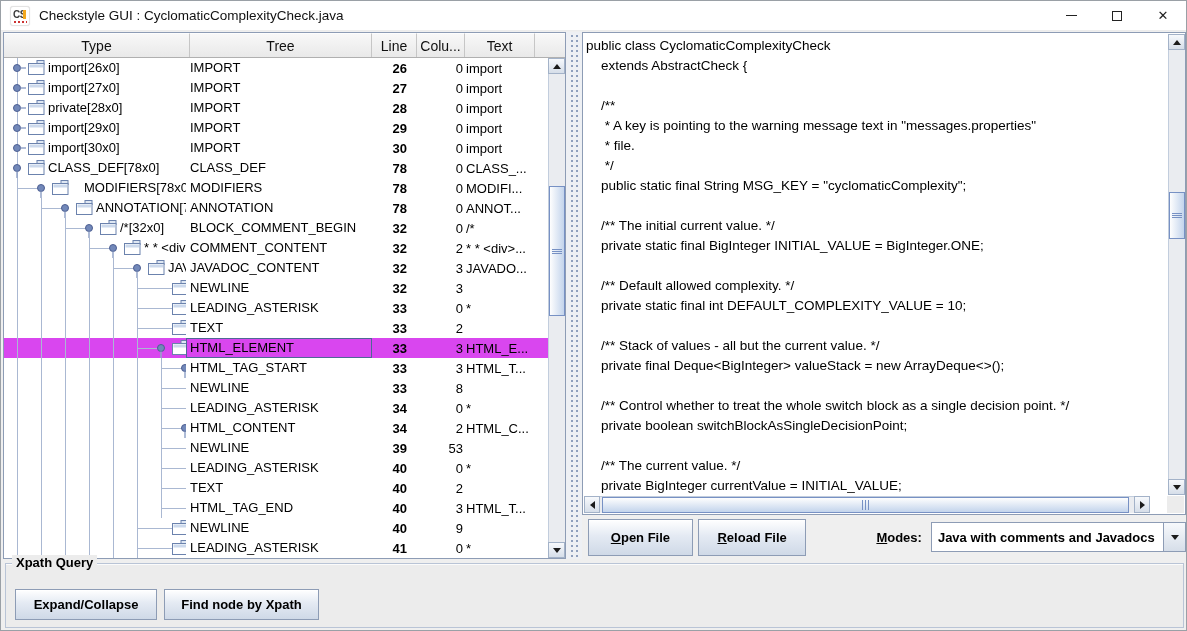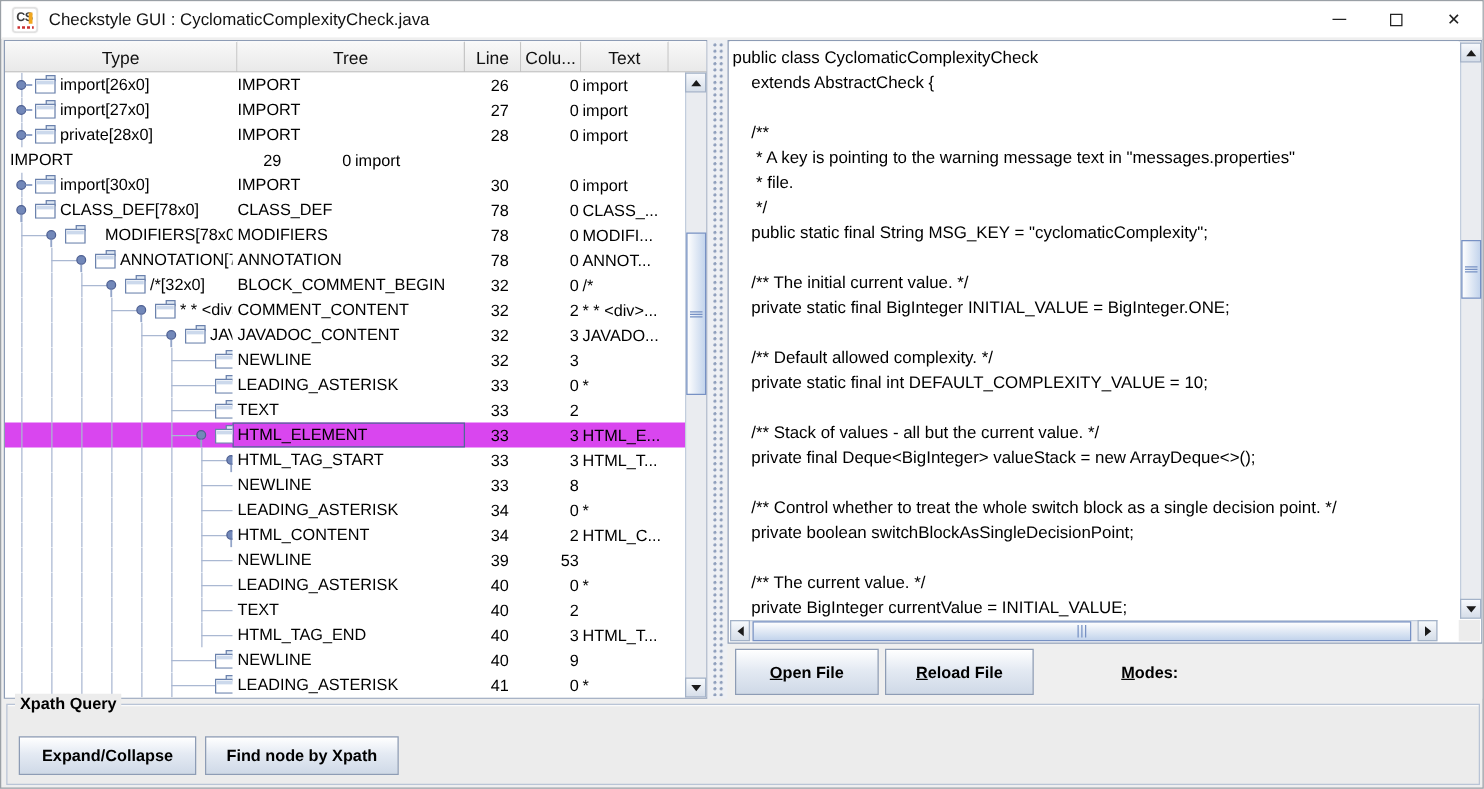--- a/index.html
+++ b/index.html
@@ -34,21 +34,21 @@
   .th { font-size:14px; color:#111; display:flex; align-items:center; justify-content:center;
     border-right:1px solid #c6c6c6; border-top:1px solid #fdfdfd; background:linear-gradient(#f8f8f8,#e9e9e9); }
   .th:last-child { border-right:none; }
   .w-tree{width:182px;} .w-type{width:186px;} .w-line{width:45px;} .w-col{width:48px;} .w-text{width:70px;} .w-fill{flex:1;}
   .tbody { position:absolute; left:0; top:25px; right:17px; bottom:0; overflow:hidden; background:#fff; }
   .trow { display:flex; height:20px; font-size:13px; color:#000; align-items:center; }
   .trow.sel { background:#d946ef; }
   .c-tree { width:182px; height:20px; position:relative; overflow:hidden; flex:none; }
   .c-type { width:186px; padding-left:4px; white-space:nowrap; overflow:hidden; flex:none; height:20px; line-height:20px; }
   .trow.sel .c-type { outline:1px solid #4f6896; outline-offset:-1px; }
-  .c-line { width:45px; text-align:right; padding-right:10px; flex:none; }
+  .c-line { width:45px; text-align:right; padding-right:10px; flex:none;font-weight:bold; }
   .c-col  { width:48px; text-align:right; padding-right:2px; flex:none; }
   .c-text { flex:1; white-space:nowrap; overflow:hidden; padding-left:1px; }
   .vline { position:absolute; top:0; bottom:0; width:1px; background:#aab8d2; }
   .hdash { position:absolute; top:10px; height:1px; background:#aab8d2; }
   .knob { position:absolute; top:0; }
   .knob circle { fill:#7288b9; stroke:#4d5f92; stroke-width:1; }
   .knob line { stroke:#93a5c9; stroke-width:1.5; }
   .nicon { position:absolute; top:2px; }
   .nicon .tab { fill:#dee7f3; stroke:#6b82ad; }
   .nicon .body { fill:#ffffff; stroke:#6b82ad; }
@@ -206,20 +206,33 @@
               <rect class="strip" x="1.5" y="4.5" width="13.5" height="3"></rect>
             </svg></span>
           <span class="tlabel" style="left: 44px;">private[28x0]</span>
         </div>
         <div class="c-type">IMPORT</div>
         <div class="c-line">28</div>
         <div class="c-col">0</div>
         <div class="c-text">import</div>
       </div>
       <div class="trow">
+        <div class="c-tree">
+          <i class="vline" style="left: 13px;"></i>
+          <span class="knob" style="left: 4px;"><svg width="18" height="20">
+              <circle cx="9" cy="10" r="3.5"></circle>
+              <line x1="12.5" y1="10" x2="18" y2="10"></line>
+            </svg></span>
+          <span class="nicon" style="left: 24px;"><svg width="17" height="15">
+              <rect class="tab" x="9" y="0.5" width="7" height="4"></rect>
+              <rect class="body" x="0.5" y="3.5" width="15.5" height="11"></rect>
+              <rect class="strip" x="1.5" y="4.5" width="13.5" height="3"></rect>
+            </svg></span>
+          <span class="tlabel" style="left: 44px;">import[29x0]</span>
+        </div>
         <div class="c-type">IMPORT</div>
         <div class="c-line">29</div>
         <div class="c-col">0</div>
         <div class="c-text">import</div>
       </div>
       <div class="trow">
         <div class="c-tree">
           <i class="vline" style="left: 13px;"></i>
           <span class="knob" style="left: 4px;"><svg width="18" height="20">
               <circle cx="9" cy="10" r="3.5"></circle>
@@ -702,20 +715,26 @@
       <span class="arrow r arrow">
           <i class="tri-right"></i>
         </span>
     </div>
     <div class="sb-corner"></div>
   </div>
   <div class="btn-row">
     <button class="mbtn btn-open"><u>O</u>pen File</button>
     <button class="mbtn btn-reload"><u>R</u>eload File</button>
     <span class="modes-label"><u>M</u>odes:</span>
+    <div class="combo">
+      <span class="combo-value">Java with comments and Javadocs</span>
+      <span class="combo-arrow">
+          <i class="tri-down"></i>
+        </span>
+    </div>
   </div>
 </div>
 
 <div class="xpath-panel">
   <span class="xpath-title">Xpath Query</span>
   <div class="xpath-btns">
     <button class="mbtn xbtn expand">Expand/Collapse</button>
     <button class="mbtn xbtn find">Find node by Xpath</button>
   </div>
 </div>

